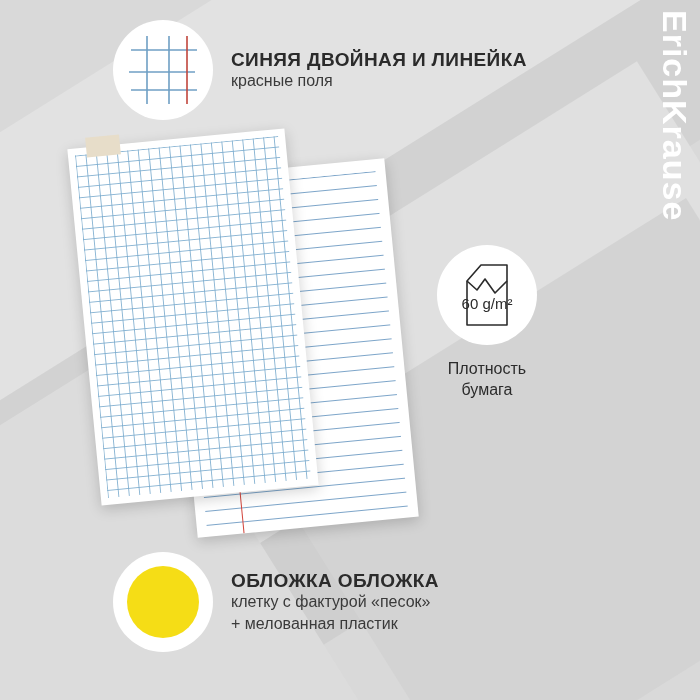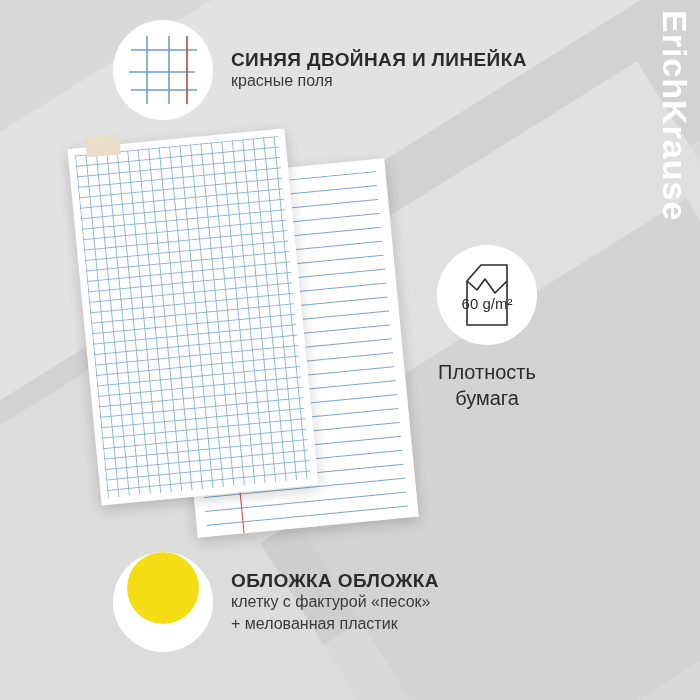--- a/index.html
+++ b/index.html
@@ -113,21 +113,21 @@
     white-space: nowrap;
   }
 
   
   .circle {
     width: 100px;
     height: 100px;
     border-radius: 50%;
     background: #ffffff;
     display: flex;
-    align-items: flex-start;
+    align-items: center;
     justify-content: center;
     overflow: hidden;
     flex: 0 0 auto;
   }
 
   
   #feature-grid {
     left: 113px;
     top: 20px;
   }
@@ -151,21 +151,21 @@
     width: 110px;
     text-align: center;
   }
   #density-badge {
     width: 100px;
     height: 100px;
     margin: 0 auto;
   }
   .density-label {
     margin-top: 14px;
-    font-size: 20px;
+    font-size: 16px;
     color: #2b2b2b;
     font-weight: 400;
     line-height: 1.3;
   }
 
   
   #sheets {
     position: absolute;
     left: 60px;
     top: 130px;

